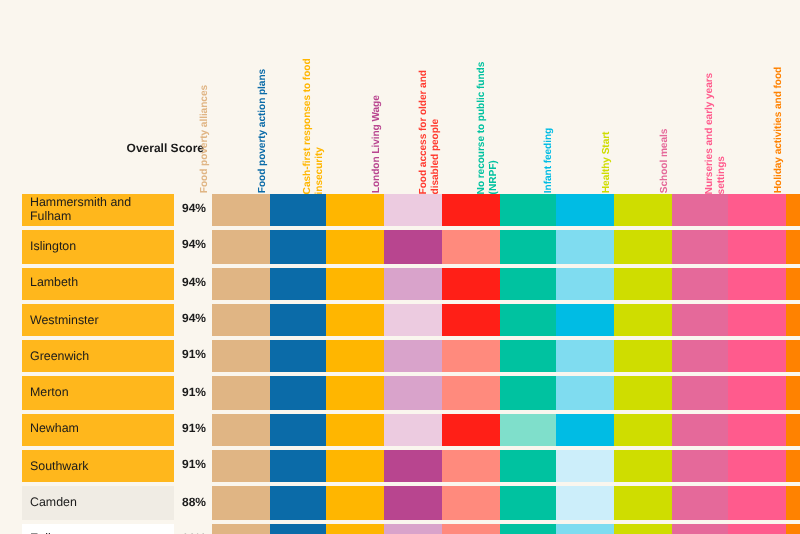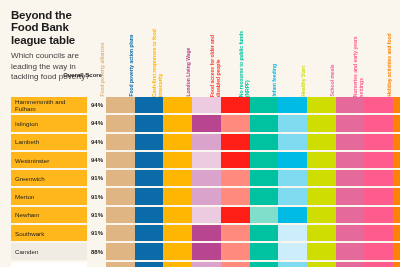--- a/index.html
+++ b/index.html
@@ -63,24 +63,20 @@
     background:#faf6ee;
   }
   .cells{position:absolute;left:106px;top:1px;height:16.3px;width:294px;}
   .cell{position:absolute;top:0;height:16.3px;width:29px;}
 </style>
 </head>
 <body>
 
 <div id="page">
 
-  <div id="titleblock">
-    <div id="title">Beyond the Food Bank league table</div>
-    <div id="subtitle">Which councils are leading the way in tackling food poverty?</div>
-  </div>
 
   <div id="scorehead">Overall Score</div>
 
   <div id="colheads">
       <div class="colhead" style="left: 0px;">
         <div class="rot" style="color: rgb(224, 181, 132);">Food poverty alliances</div>
       </div>
       <div class="colhead" style="left: 28.7px;">
         <div class="rot" style="color: rgb(11, 107, 168);">Food poverty action plans</div>
       </div>

